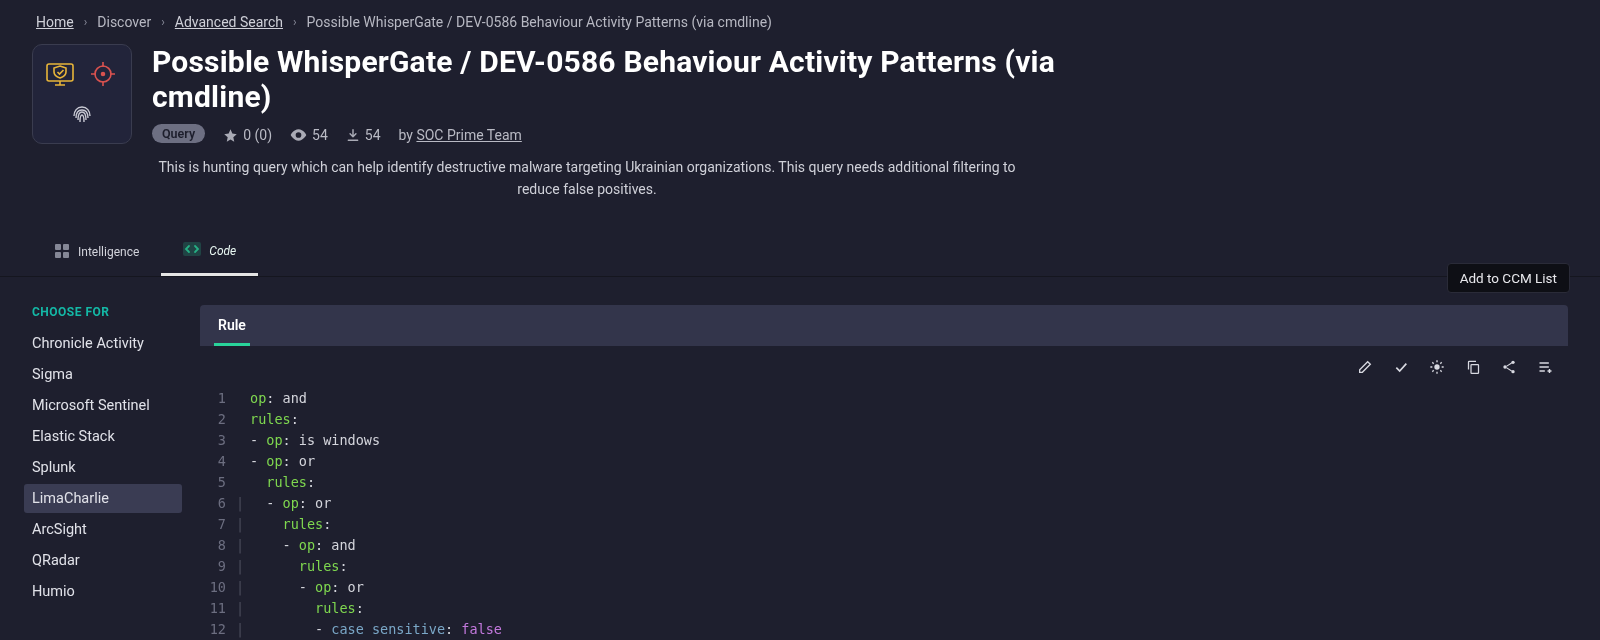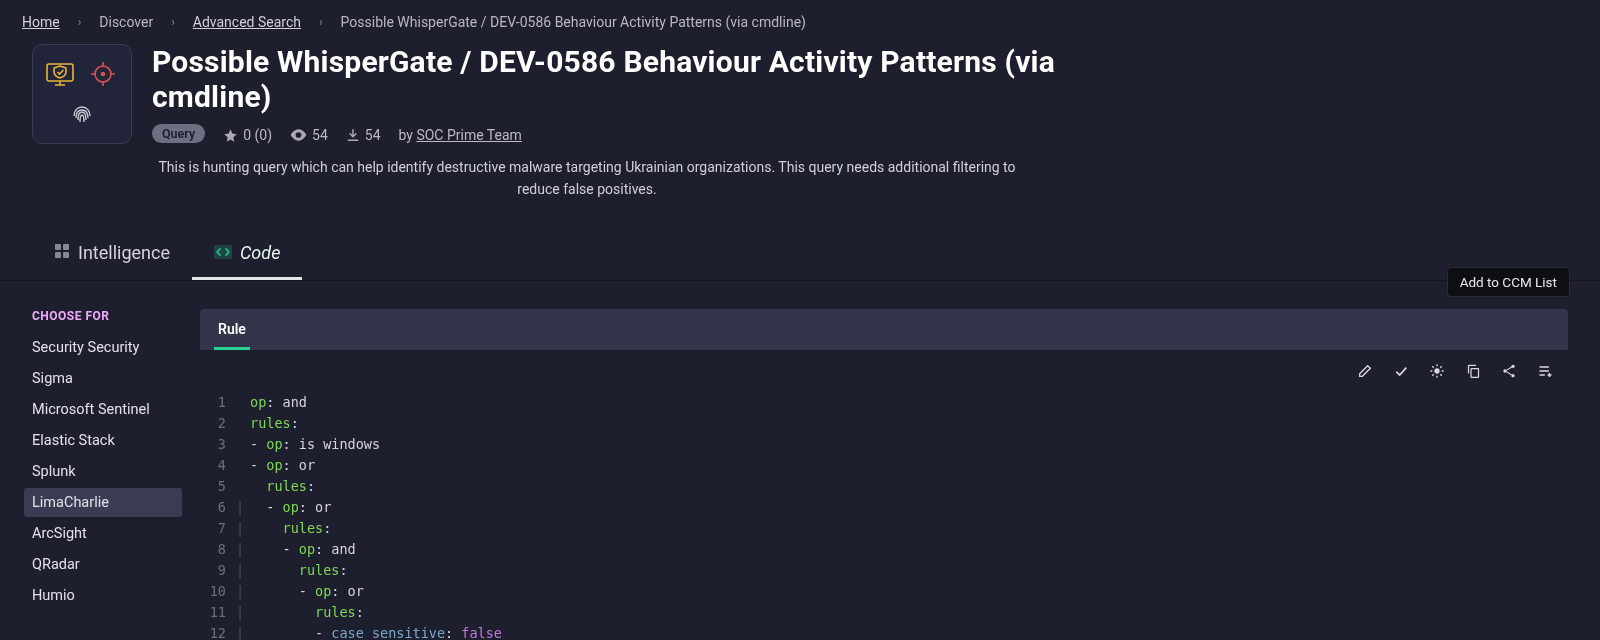--- a/index.html
+++ b/index.html
@@ -10,22 +10,22 @@
     font-size: 14px;
     width: 1600px;
     height: 640px;
     overflow: hidden;
   }
 
   
   .breadcrumb {
     display: flex;
     align-items: center;
-    gap: 18px;
-    padding: 14px 22px 8px;
+    gap: 10px;
+    padding: 14px 36px 8px;
     font-size: 14px;
     color: #cfd0d8;
   }
   .breadcrumb .crumb { text-decoration: underline; cursor: pointer; }
   .breadcrumb .crumb.nolink { text-decoration: none; cursor: default; color:#b7b8c2;}
   .breadcrumb .chev { color: #888a99; font-size: 12px; }
 
   
   .header {
     display: flex;
@@ -86,22 +86,22 @@
   
   .tabs-bar {
     display: flex;
     gap: 0;
     padding: 0 32px;
     border-bottom: 1px solid #15161f;
     margin-top: 10px;
   }
   .tab {
     padding: 14px 22px 14px;
-    display:flex; gap:8px;
-    font-size: 18px;
+    display:flex; align-items:center; gap:8px;
+    font-size: 12px;
     color: #d2d3db;
     cursor: pointer;
   }
   .tab.active {
     color: #e8f7f2;
     border-bottom: 3px solid #e5e5e5;
     font-style: italic;
   }
   .tab .ticon { opacity:0.8; }
   .tab.active .ticon { color:#29d39a; }
@@ -113,21 +113,21 @@
     gap: 18px;
     height: calc(640px - 250px);
   }
   .sidebar {
     width: 150px;
     flex-shrink: 0;
   }
   .sidebar-title {
     font-size: 12px;
     letter-spacing: 0.5px;
-    color: #f0abfc;
+    color: #14b8a6;
     font-weight: 700;
     margin-bottom: 10px;
   }
   .platform {
     padding: 6px 8px;
     font-size: 14.5px;
     color: #e1e2e9;
     cursor: pointer;
     border-radius: 3px;
     margin-left:-8px;
@@ -302,21 +302,21 @@
         </svg>
     </span>
     <span>Code</span>
   </div>
 </div>
 
 <div class="main">
   <aside class="sidebar">
     <div class="sidebar-title">CHOOSE FOR</div>
     <div id="platform-list">
-        <div class="platform">Security Security</div>
+        <div class="platform">Chronicle Activity</div>
         <div class="platform">Sigma</div>
         <div class="platform">Microsoft Sentinel</div>
         <div class="platform">Elastic Stack</div>
         <div class="platform">Splunk</div>
         <div class="platform selected">LimaCharlie</div>
         <div class="platform">ArcSight</div>
         <div class="platform">QRadar</div>
         <div class="platform">Humio</div>
       </div>
   </aside>

